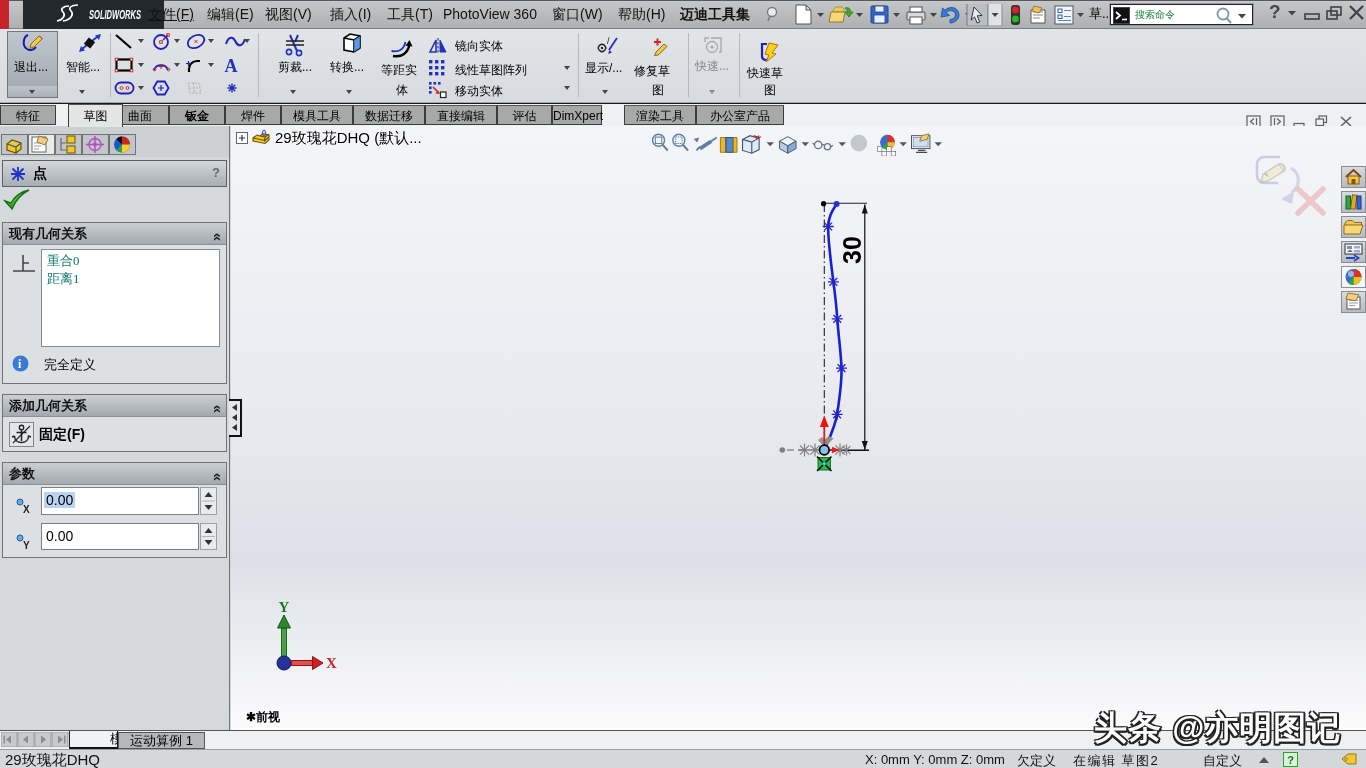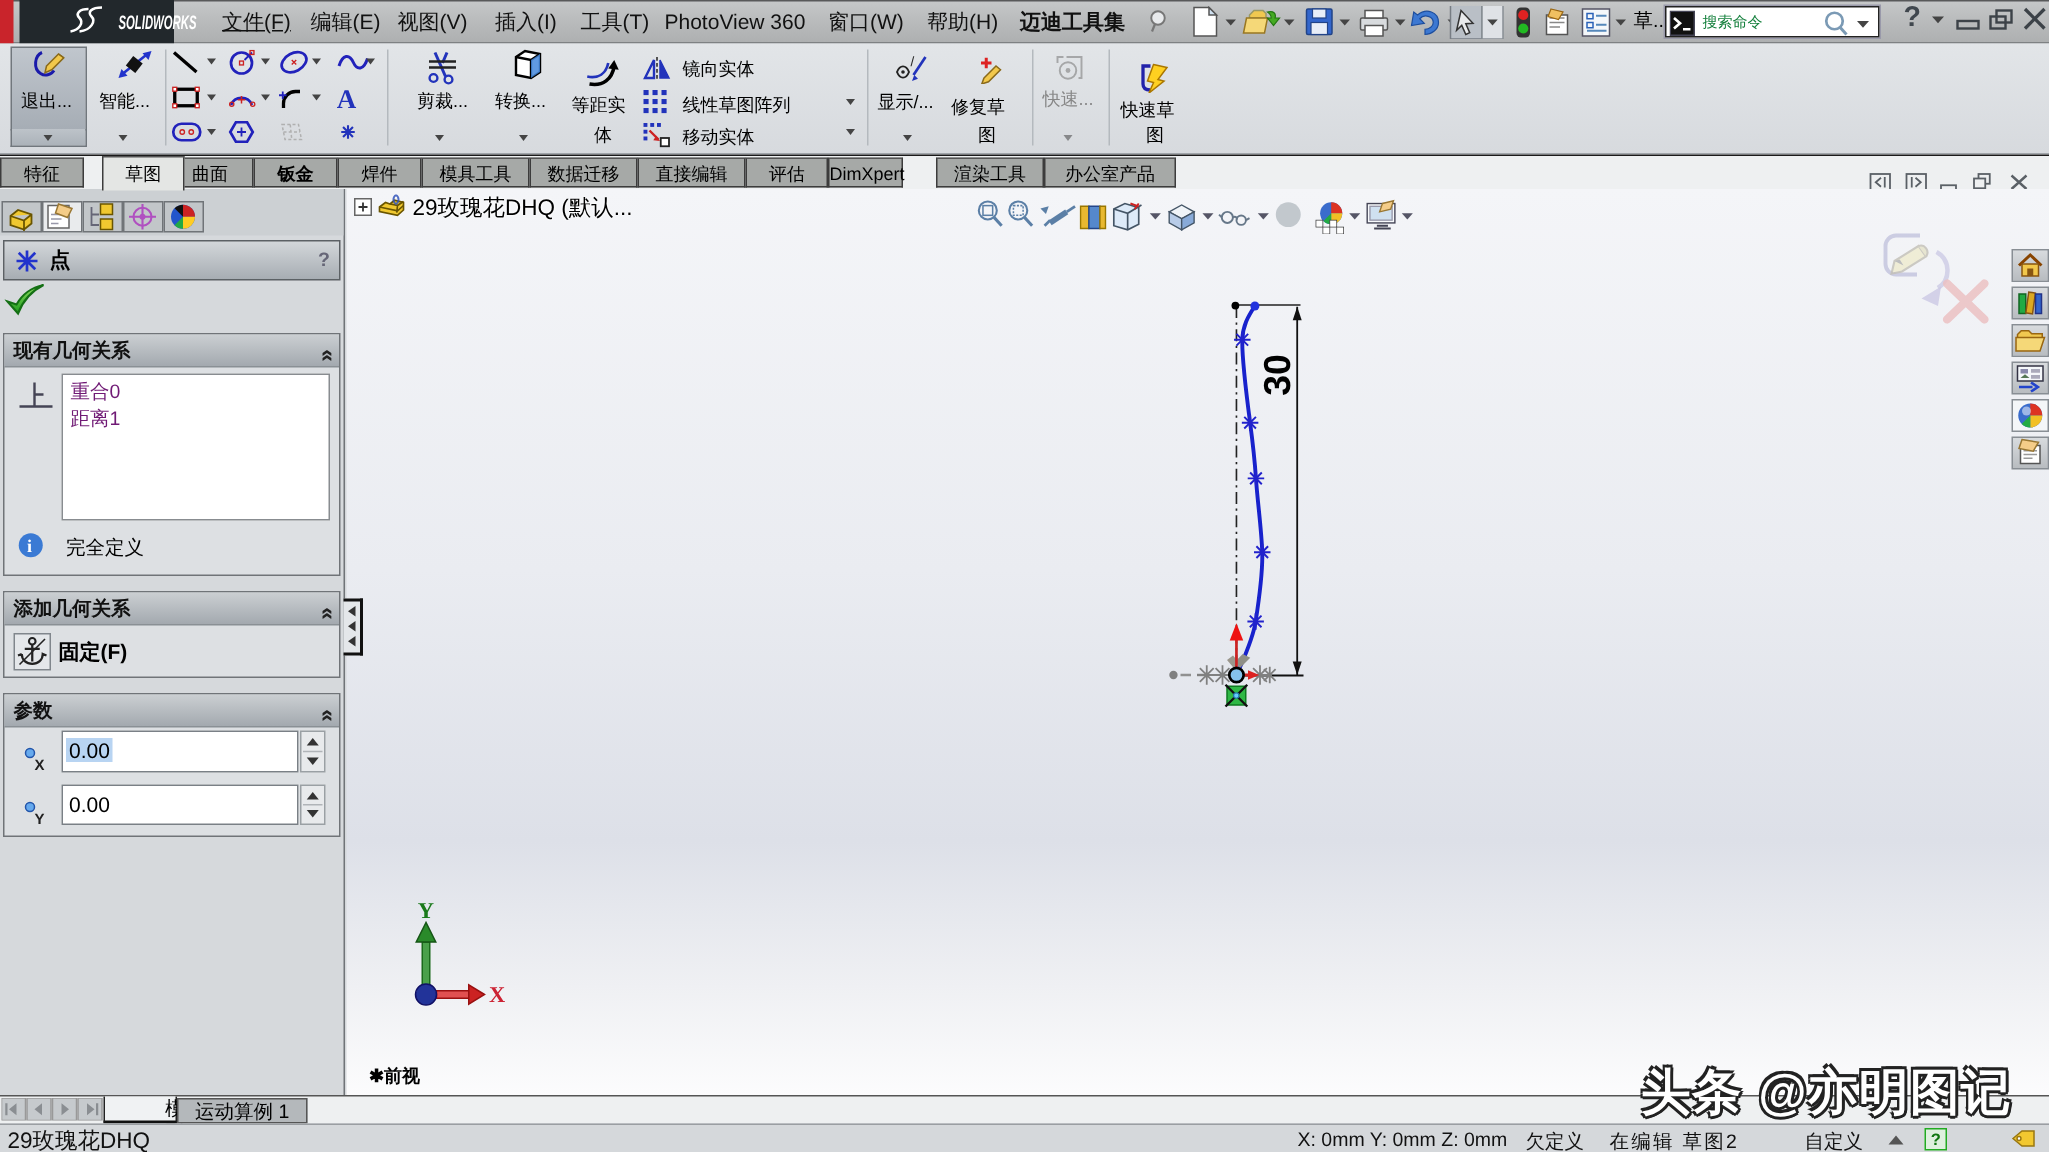--- a/index.html
+++ b/index.html
@@ -4,21 +4,21 @@
 <style>
   * { margin:0; padding:0; box-sizing:border-box; }
   html,body { width:1366px; height:768px; overflow:hidden; font-family:"Liberation Sans", sans-serif; -webkit-font-smoothing:antialiased; }
   #app { position:relative; width:1366px; height:768px; background:#d4d7da; }
   .abs { position:absolute; }
 
   
   #titlebar { position:absolute; left:0; top:0; width:1366px; height:29px;
     background:linear-gradient(#c6c8c9 0%,#b9bbbc 50%,#aeb0b1 100%); border-bottom:1px solid #7e8183; box-shadow:inset 0 1px 0 #58595a; }
   #redstrip { position:absolute; left:0; top:0; width:9px; height:29px; background:#c9242b; }
-  #logoblk { position:absolute; left:13px; top:0; width:103px; height:29px; background:#22282c; color:#eab308; }
+  #logoblk { position:absolute; left:23px; top:0; width:141px; height:29px; background:#22282c; color:#eab308; }
   .menuitem { position:absolute; top:0; height:28px; line-height:28px; font-size:14px; color:#111; }
 
   
   #ribbon { position:absolute; left:0; top:29px; width:1366px; height:74px;
     background:linear-gradient(#e2e5e8,#d7dade); border-bottom:1px solid #a0a5aa; }
   .rsep { position:absolute; top:4px; height:64px; width:1px; background:#b4b9be; }
   .rtext { position:absolute; font-size:12px; color:#000; white-space:nowrap; }
   .dd { position:absolute; width:0; height:0; border-left:3.5px solid transparent; border-right:3.5px solid transparent; border-top:4px solid #444; }
 
   
@@ -403,21 +403,21 @@
         </defs>
       <path d="M2 13 l7 8 c3.5 -9 9 -15 17 -19 c-9 2 -14 6 -18 13 z" fill="url(#gchk)" stroke="#157015" stroke-width="1.4"></path>
     </svg>
 
     <div class="group" style="top:96px; height:162px;">
       <div class="ghead">现有几何关系<span class="chev">«</span></div>
       <svg class="abs" style="left:8px; top:30px;" width="26" height="30" viewBox="0 0 26 30">
         <path d="M12 2 v16 M2 18 h22 M12 10 h6" stroke="#445" stroke-width="1.6" fill="none"></path>
       </svg>
       <div class="abs" style="left:38px; top:26px; width:179px; height:98px; background:#fff; border:1px solid #888c90;">
-        <div style="font-size:13px; color:#701a75; padding:2px 0 0 5px; line-height:18px;">重合0<br>距离1</div>
+        <div style="font-size:13px; color:#0f766e; padding:2px 0 0 5px; line-height:18px;font-family:Liberation Serif, serif;">重合0<br>距离1</div>
       </div>
       <svg class="abs" style="left:9px; top:132px;" width="17" height="17" viewBox="0 0 17 17">
         <circle cx="8.5" cy="8.5" r="8" fill="#3a7ad4"></circle>
         <text x="6" y="13" font-size="12" font-weight="bold" fill="#fff" font-family="Liberation Serif">i</text>
       </svg>
       <span class="abs" style="left:41px; top:133px; font-size:13px;">完全定义</span>
     </div>
 
     <div class="group" style="top:268px; height:58px;">
       <div class="ghead">添加几何关系<span class="chev">«</span></div>

